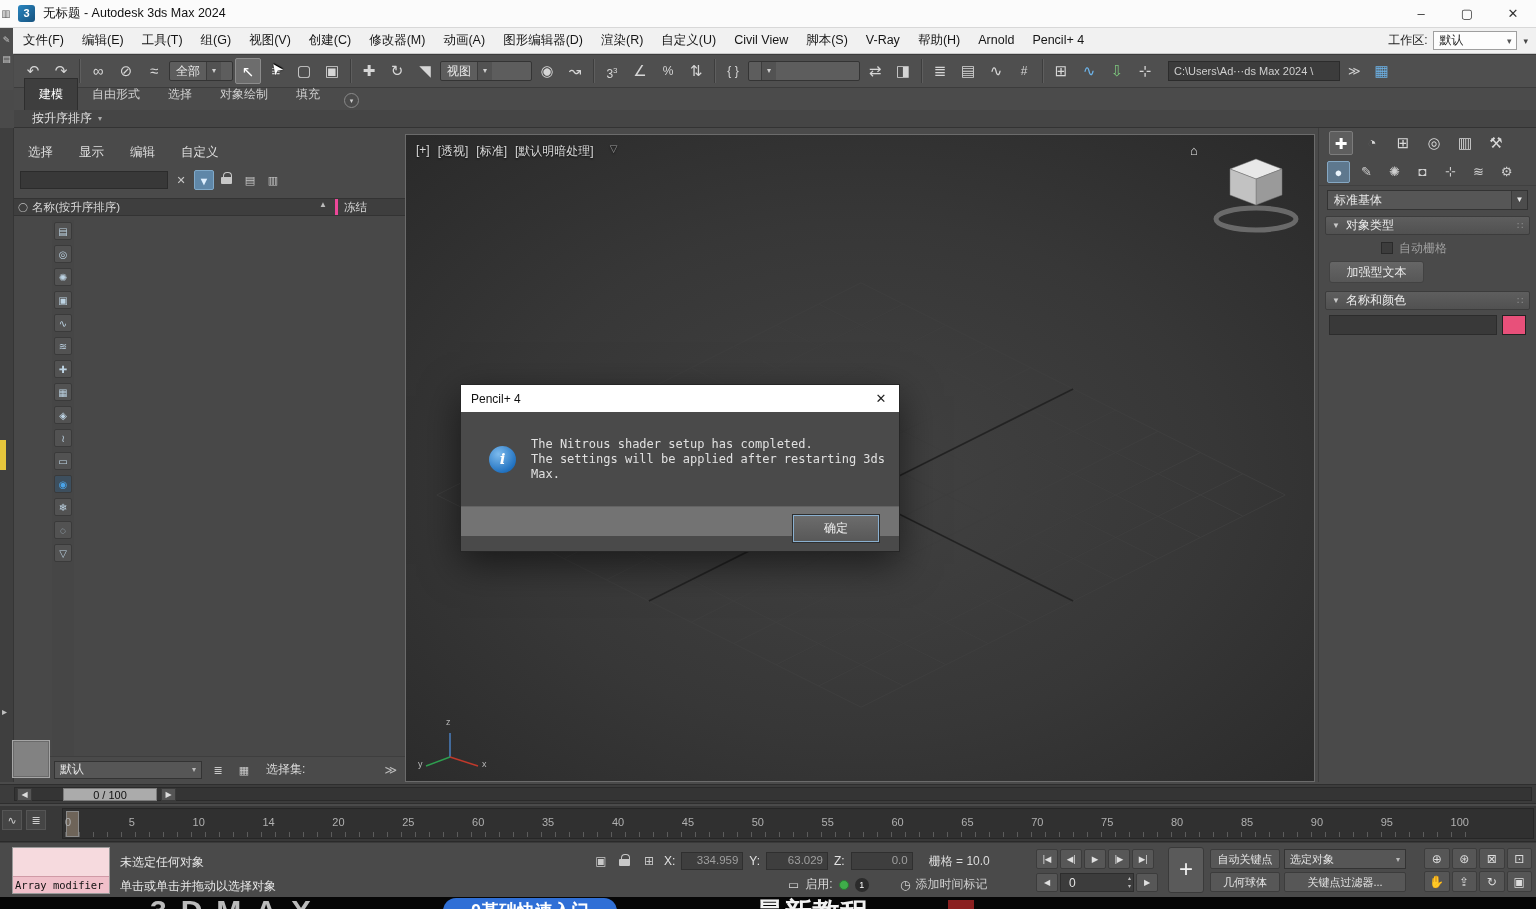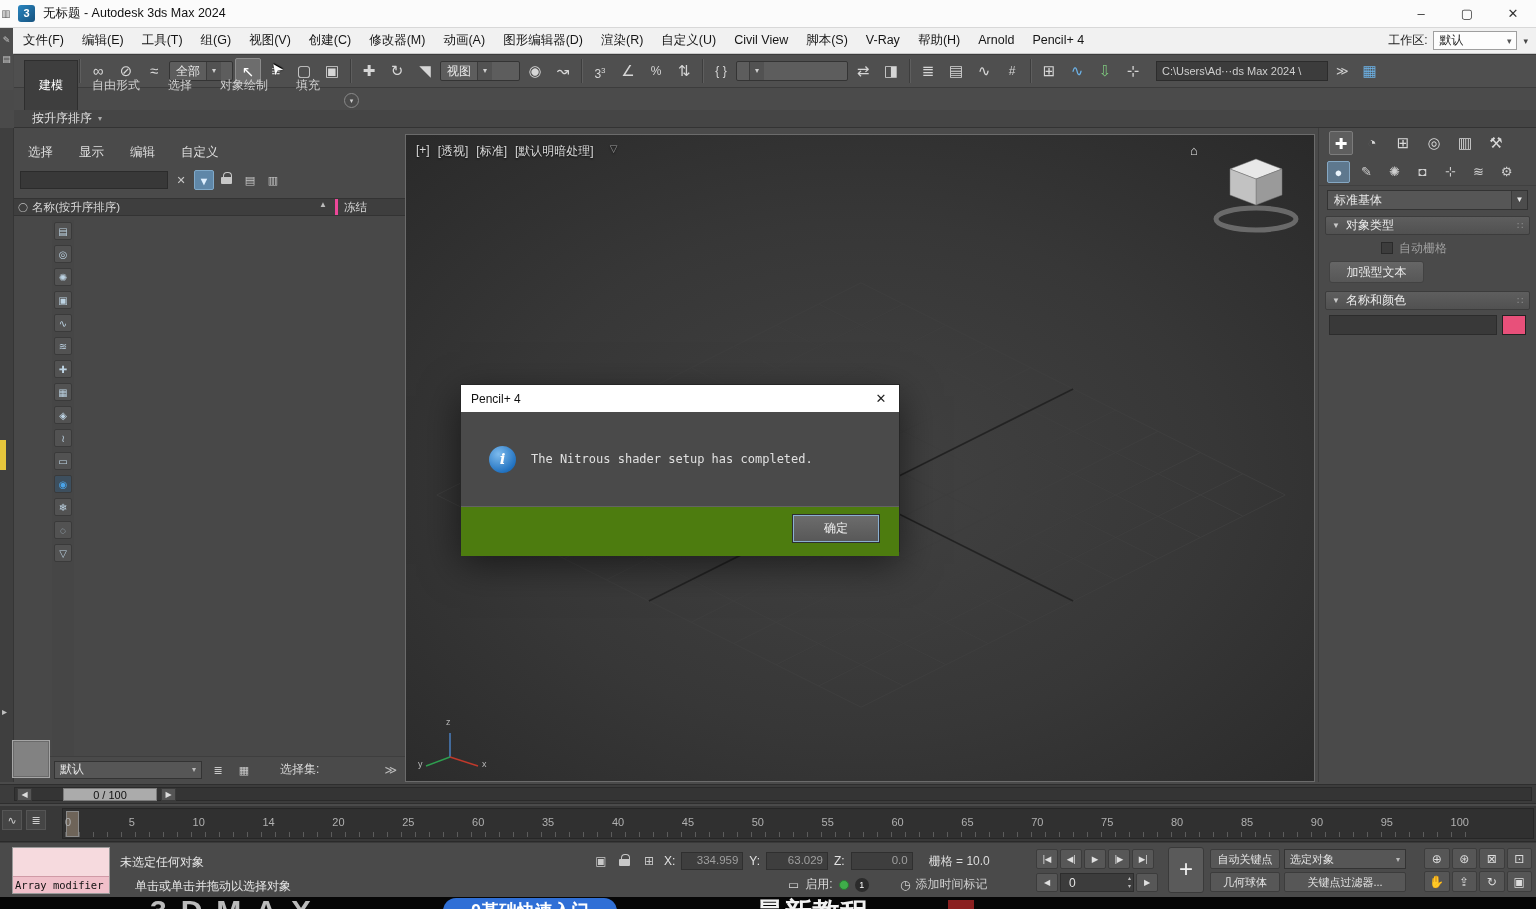--- a/index.html
+++ b/index.html
@@ -25,30 +25,30 @@
 #edgecol{position:absolute;left:0;top:28px;width:13px;height:62px;background:#4d4d4d;z-index:5;display:flex;flex-direction:column;align-items:center;gap:9px;padding-top:7px;font-size:9px;color:#c8c8c8}
 
 
 #toolbar{position:absolute;left:14px;top:54px;width:1522px;height:34px;background:#4f4f4f;border-top:1px solid #3c3c3c;border-bottom:1px solid #3c3c3c;display:flex;align-items:center;gap:2px;padding-left:6px;overflow:hidden}
 .tbi{min-width:26px;height:26px;text-align:center;line-height:26px;font-size:15px;color:#d6d6d6}
 .tbi.small{font-size:12px}
 .tbi.active{background:#6d6d6d;border:1px solid #8c8c8c;border-radius:2px;color:#fff}
 .sep{width:1px;height:24px;background:#3d3d3d;margin:0 3px;box-shadow:1px 0 0 #5e5e5e}
 .tb-dd{height:20px;background:#5d5d5d;border:1px solid #343434;border-radius:2px;color:#e8e8e8;display:flex;align-items:center;padding-left:6px;font-size:12px}
 .tb-dd .arr{width:15px;height:18px;margin-left:6px;border-left:1px solid #3c3c3c;background:#525252;text-align:center;line-height:18px;font-size:8px;color:#cfcfcf}
-.w64{width:64px}.w112{width:112px}.w80{width:80px}
+.w64{width:64px}.w112{width:112px}.w80{width:92px}
 .pathfield{width:172px;height:20px;background:#3c3c3c;border:1px solid #2c2c2c;color:#cfcfcf;font-size:11px;display:flex;align-items:center;padding:0 5px;margin-left:8px;white-space:nowrap;overflow:hidden}
 .overflow-btn{color:#cfcfcf;font-size:12px;padding:0 6px}
 .tbi.blue{color:#6db3e8}
 sup{font-size:8px}
 #mouse-cursor{position:absolute;left:270px;top:60px;z-index:60;color:#fff;font-size:15px;text-shadow:0 0 2px #000,1px 1px 1px #000;transform:rotate(-125deg)}
 
 
 #ribbon{position:absolute;left:14px;top:88px;width:1522px;height:22px;background:#4b4b4b;display:flex;align-items:flex-end;padding-left:10px;gap:2px}
-.ribbon-tab{padding:16px 14px;color:#d0d0d0;font-size:12px}
+.ribbon-tab{padding:7px 14px;color:#d0d0d0;font-size:12px}
 .ribbon-tab:first-child{background:#3e3e3e;border:1px solid #2e2e2e;border-bottom:none;color:#fff}
 .ribbon-toggle{width:15px;height:15px;margin:0 0 2px 8px;border:1px solid #8a8a8a;border-radius:50%;text-align:center;line-height:13px;font-size:7px;color:#cfcfcf}
 #ribbon2{position:absolute;left:14px;top:110px;width:1522px;height:18px;background:#454545;border-bottom:1px solid #333;display:flex;align-items:center;padding-left:18px;gap:6px}
 #ribbon2 .arr{font-size:8px;color:#aaa}
 
 
 #dock{position:absolute;left:0;top:128px;width:14px;bottom:127px;background:#3f3f3f;border-right:1px solid #353535}
 #dock .marker{position:absolute;left:0;top:312px;width:6px;height:30px;background:#e6c63c}
 #dock .expand{position:absolute;left:2px;top:578px;color:#c0c0c0;font-size:10px}
 
@@ -68,42 +68,42 @@
 .exp-header .sort .tri{margin-left:auto;padding-right:8px;font-size:8px;color:#bbb}
 .exp-header .frozen{width:70px;border-left:3px solid #ec4899;padding-left:6px;height:100%;line-height:16px}
 .exp-body{position:absolute;left:0;top:88px;right:0;bottom:26px;background:#484848}
 .filter-strip{position:absolute;left:38px;top:4px;width:22px;bottom:0;background:#464646;display:flex;flex-direction:column;align-items:center;gap:5px;padding-top:2px}
 .fi{width:18px;height:18px;background:#525252;border:1px solid #3a3a3a;border-radius:2px;text-align:center;line-height:17px;font-size:10px;color:#bcd2e2}
 .fi:nth-child(12){color:#4aa3e8;background:#3d4f5e}
 .exp-bottom{position:absolute;left:0;bottom:0;width:100%;height:26px;background:#4a4a4a;border-top:1px solid #3e3e3e;display:flex;align-items:center;gap:6px;padding-left:40px}
 .exp-dd{width:148px;height:18px;background:#565656;border:1px solid #333;display:flex;align-items:center;padding:0 5px;color:#e6e6e6}
 .exp-dd .arr{margin-left:auto;font-size:8px;color:#bbb}
 .exp-bb{width:20px;height:18px;text-align:center;line-height:18px;color:#c8c8c8;font-size:11px}
-.selset{color:#d8d8d8;margin-left:20px}
+.selset{color:#d8d8d8;margin-left:6px}
 .exp-more{margin-left:auto;padding-right:8px;color:#bbb}
 #corner-btn{position:absolute;left:12px;top:740px;width:38px;height:38px;background:#828282;border:1px solid #a5a5a5;box-shadow:inset 0 0 0 1px #6a6a6a;z-index:6}
 
 
 #viewport{position:absolute;left:405px;top:134px;width:910px;height:648px;border:1px solid #6b6b6b;background:#333;overflow:hidden}
 #vpgrid{position:absolute;left:0;top:0}
 #vpgrid .grid line{stroke:#3e3e3e;vector-effect:non-scaling-stroke}
 #vpgrid .grid line.ax{stroke:#232323;stroke-width:1.6}
 .vp-label{position:absolute;left:10px;top:8px;display:flex;gap:8px;color:#dadada;font-size:12px;text-shadow:0 1px 2px rgba(0,0,0,.7);z-index:3}
 .vp-funnel{color:#9a9a9a;margin-left:8px;font-size:10px}
 #viewcube{position:absolute;right:0;top:4px;z-index:3}
 #axis{position:absolute;left:10px;bottom:12px;z-index:3}
 
 
 #dialog{position:absolute;left:460px;top:384px;width:440px;height:168px;background:#4a4a4a;border:1px solid #262626;box-shadow:0 12px 36px rgba(0,0,0,.55);z-index:20}
 .dlg-title{height:27px;background:#fff;display:flex;align-items:center;padding-left:10px;color:#111;font-size:12px}
 .dlg-close{margin-left:auto;width:36px;height:27px;text-align:center;line-height:27px;color:#222;font-size:13px}
 .dlg-body{height:94px;display:flex;align-items:center;gap:15px;padding-left:28px}
 .dlg-info{width:27px;height:27px;border-radius:50%;background:radial-gradient(circle at 35% 30%,#7dbbee,#1e6fbe 75%);color:#fff;font:italic bold 15px "DejaVu Serif",serif;text-align:center;line-height:27px;flex:none}
 .dlg-text{font-family:"DejaVu Sans Mono","Liberation Mono",monospace;font-size:12px;color:#e0e0e0;line-height:15px}
-.dlg-footer{height:50px;background:#4d7c0f;border-top:1px solid #636363;position:relative}
+.dlg-footer{height:30px;background:#737373;border-top:1px solid #636363;position:relative}
 .dlg-ok{position:absolute;right:20px;top:8px;width:86px;height:27px;background:linear-gradient(#6c6c6c,#585858);border:1px solid #8ab0d0;box-shadow:0 0 0 1px #2e2e2e;color:#efefef;text-align:center;line-height:25px}
 
 
 #cmd{position:absolute;left:1318px;top:128px;right:0;bottom:127px;background:#4a4a4a;border-left:1px solid #3c3c3c}
 .cp-tabs{height:30px;display:flex;align-items:center;gap:7px;padding-left:10px;font-size:15px;color:#d8d8d8}
 .cp-tabs .ct{width:24px;height:24px;text-align:center;line-height:24px}
 .cp-tabs .ct:first-child{background:#5e5e5e;border:1px solid #7c7c7c;border-radius:2px;color:#fff}
 .cp-subtabs{height:28px;display:flex;align-items:center;gap:5px;padding-left:8px;font-size:13px;color:#cfcfcf;border-bottom:1px solid #404040}
 .cp-subtabs .ct{width:23px;height:22px;text-align:center;line-height:22px}
 .cp-subtabs .ct:first-child{background:#5e788e;border:1px solid #85a8c4;border-radius:2px;color:#eaf4fc}
@@ -135,21 +135,21 @@
 .tb-ruler{position:absolute;left:62px;right:2px;top:2px;bottom:2px;background:#303030;border:1px solid #262626}
 .tb-marker{position:absolute;left:3px;top:2px;width:13px;height:26px;background:#6e6459;border:1px solid #8a8a8a}
 .tb-ticks{position:absolute;left:2px;top:7px;width:1404px;display:flex;justify-content:space-between;color:#b0b0b0;font-size:11px}
 .tb-grads{position:absolute;left:2px;bottom:1px;width:1404px;height:5px;background:repeating-linear-gradient(90deg,#5c5c5c 0 1px,transparent 1px 14px)}
 
 
 #statusbar{position:absolute;left:0;top:842px;width:100%;height:55px;background:#4a4a4a;border-top:1px solid #3a3a3a}
 .sb-listener{position:absolute;left:12px;top:4px;width:98px;height:47px;background:#f6dade;border:1px solid #9a9a9a}
 .sb-listener .mini{position:absolute;left:0;right:0;bottom:0;height:17px;background:#f0c0ca;color:#111;font:10.5px "DejaVu Sans Mono",monospace;padding:2px;border-top:1px solid #d09aa6;white-space:nowrap}
 .sb-line1{position:absolute;left:120px;top:11px;color:#e6e6e6}
-.sb-line2{position:absolute;left:135px;top:35px;color:#e6e6e6}
+.sb-line2{position:absolute;left:120px;top:35px;color:#e6e6e6}
 .sb-coords{position:absolute;left:592px;top:9px;display:flex;align-items:center;gap:6px}
 .sb-coords .ico{width:18px;text-align:center;color:#c8c8c8;font-size:12px}
 .cfield{width:62px;height:18px;background:#3e3e3e;border:1px solid #2f2f2f;color:#9f9f9f;font-size:11.5px;text-align:right;padding:1px 4px 0 0}
 .gridtxt{margin-left:10px;color:#dcdcdc}
 .sb-enable{position:absolute;left:788px;top:33px;display:flex;align-items:center;gap:6px;color:#dcdcdc}
 .gdot{width:10px;height:10px;border-radius:50%;background:#3fae4a;border:1px solid #2a7a33}
 .gbadge{width:14px;height:14px;border-radius:50%;background:#2b2b2b;color:#fff;font-size:9px;text-align:center;line-height:14px}
 .sb-timetag{position:absolute;left:900px;top:33px;display:flex;align-items:center;gap:5px;color:#cfcfcf}
 .playback{position:absolute;left:1036px;top:6px;display:flex;gap:2px}
 .pbtn{width:22px;height:20px;background:#575757;border:1px solid #3c3c3c;border-radius:2px;color:#e0e0e0;font-size:8.5px;text-align:center;line-height:18px}
@@ -419,20 +419,21 @@
 
   <div id="dialog">
     <div class="dlg-title">
       <span>Pencil+ 4</span>
       <span class="dlg-close">✕</span>
     </div>
     <div class="dlg-body">
       <span class="dlg-info">i</span>
       <span class="dlg-text">
         <div>The Nitrous shader setup has completed.</div>
+        <div>The settings will be applied after restarting 3ds Max.</div>
       </span>
     </div>
     <div class="dlg-footer">
       <span class="dlg-ok">确定</span>
     </div>
   </div>
 
   <div id="cmd">
     <div class="cp-tabs">
 

